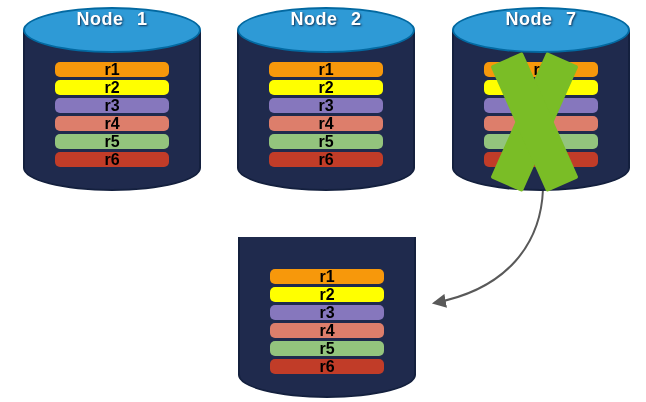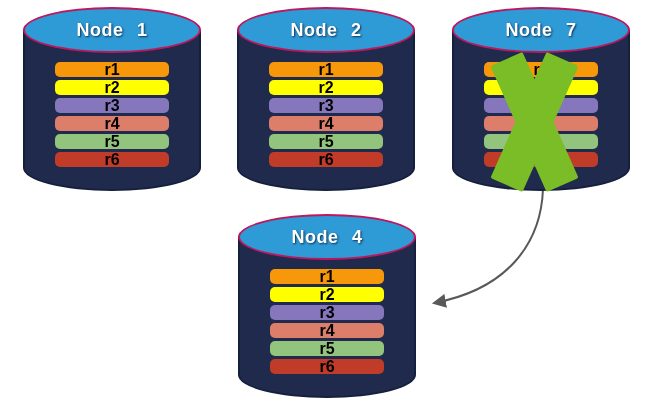--- a/index.html
+++ b/index.html
@@ -19,22 +19,22 @@
   .cyl-bottom {
     position:absolute; bottom:0; left:0; width:100%; height:46px;
     border-radius:50%; border:2px solid #14203E; z-index:1;
   }
   .cyl-body {
     position:absolute; top:23px; left:0; width:100%; height:138px;
     border-left:2px solid #14203E; border-right:2px solid #14203E; z-index:2;
   }
   .cyl-top {
     position:absolute; top:0; left:0; width:100%; height:46px;
-    border-radius:50%; border:2px solid #be185d; z-index:3;
-    display:flex; align-items:center; justify-content:center;
+    border-radius:50%; border:2px solid #0369a1; z-index:3;
+    display:flex; align-items:flex-start; justify-content:center;
   }
   .node-title {
     color:#ffffff; font-weight:bold; font-size:18px; word-spacing:8px;
     text-shadow:1px 1px 2px rgba(10,25,55,0.8); letter-spacing:0.5px;
   }
   .bars { position:absolute; left:32px; top:55px; width:114px; z-index:4; }
   .bar {
     height:15px; margin-bottom:3px; border-radius:5px;
     text-align:center; font-weight:bold; font-size:16px; line-height:15px;
     color:#000000;
@@ -106,23 +106,20 @@
     </div>
     <div class="x-mark">
       <div class="x-arm x-arm-1" style="background-color: rgb(122, 189, 38);"></div>
       <div class="x-arm x-arm-2" style="background-color: rgb(122, 189, 38);"></div>
     </div>
   </div>
 
   <div class="node node-4">
     <div class="cyl-bottom" style="background-color: rgb(31, 42, 77);"></div>
     <div class="cyl-body" style="background-color: rgb(31, 42, 77);"></div>
-    <div class="cyl-top" style="background-color: rgb(46, 154, 214);">
-      <span class="node-title">Node 4</span>
-    </div>
     <div class="bars">
       <div class="bar" style="background-color: rgb(247, 152, 11);">r1</div>
       <div class="bar" style="background-color: rgb(255, 255, 0);">r2</div>
       <div class="bar" style="background-color: rgb(134, 119, 189);">r3</div>
       <div class="bar" style="background-color: rgb(221, 126, 107);">r4</div>
       <div class="bar" style="background-color: rgb(147, 196, 125);">r5</div>
       <div class="bar" style="background-color: rgb(193, 60, 40);">r6</div>
     </div>
   </div>
 

